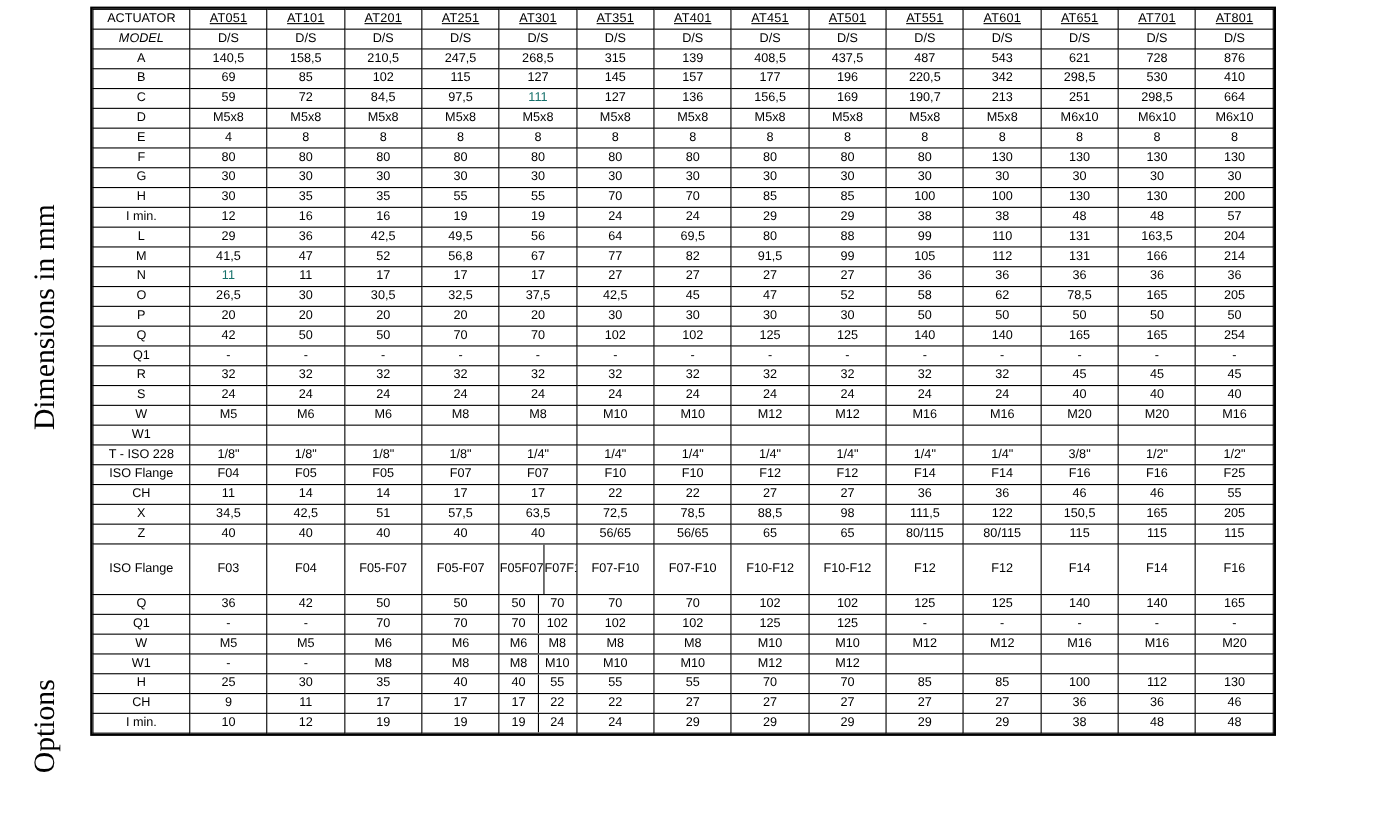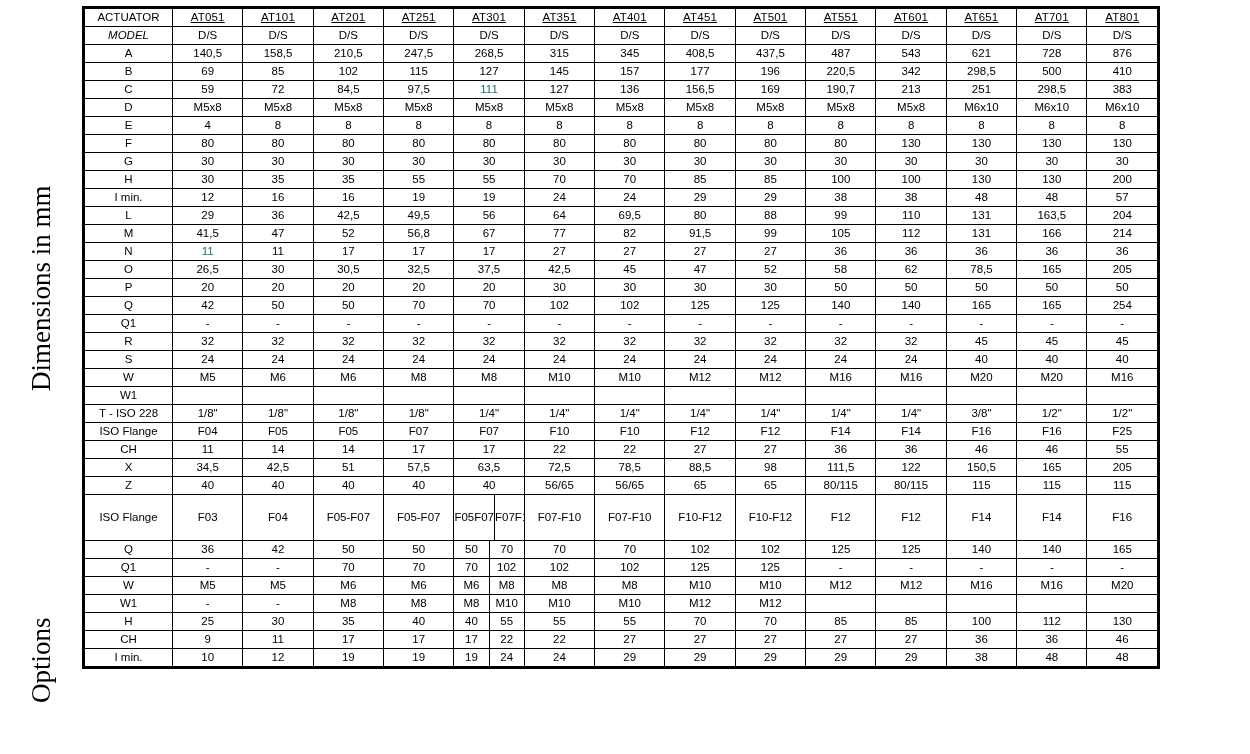--- a/index.html
+++ b/index.html
@@ -181,21 +181,21 @@
       </thead>
       <tbody id="dimensions-body">
           <tr>
             <td class="rowlabel">A</td>
             <td>140,5</td>
             <td>158,5</td>
             <td>210,5</td>
             <td>247,5</td>
             <td>268,5</td>
             <td>315</td>
-            <td>345</td>
+            <td>139</td>
             <td>408,5</td>
             <td>437,5</td>
             <td>487</td>
             <td>543</td>
             <td>621</td>
             <td>728</td>
             <td>876</td>
           </tr>
           <tr>
             <td class="rowlabel">B</td>
@@ -204,39 +204,39 @@
             <td>102</td>
             <td>115</td>
             <td>127</td>
             <td>145</td>
             <td>157</td>
             <td>177</td>
             <td>196</td>
             <td>220,5</td>
             <td>342</td>
             <td>298,5</td>
-            <td>500</td>
+            <td>530</td>
             <td>410</td>
           </tr>
           <tr>
             <td class="rowlabel">C</td>
             <td>59</td>
             <td>72</td>
             <td>84,5</td>
             <td>97,5</td>
             <td class="teal">111</td>
             <td>127</td>
             <td>136</td>
             <td>156,5</td>
             <td>169</td>
             <td>190,7</td>
             <td>213</td>
             <td>251</td>
             <td>298,5</td>
-            <td>383</td>
+            <td>664</td>
           </tr>
           <tr>
             <td class="rowlabel">D</td>
             <td>M5x8</td>
             <td>M5x8</td>
             <td>M5x8</td>
             <td>M5x8</td>
             <td>M5x8</td>
             <td>M5x8</td>
             <td>M5x8</td>

